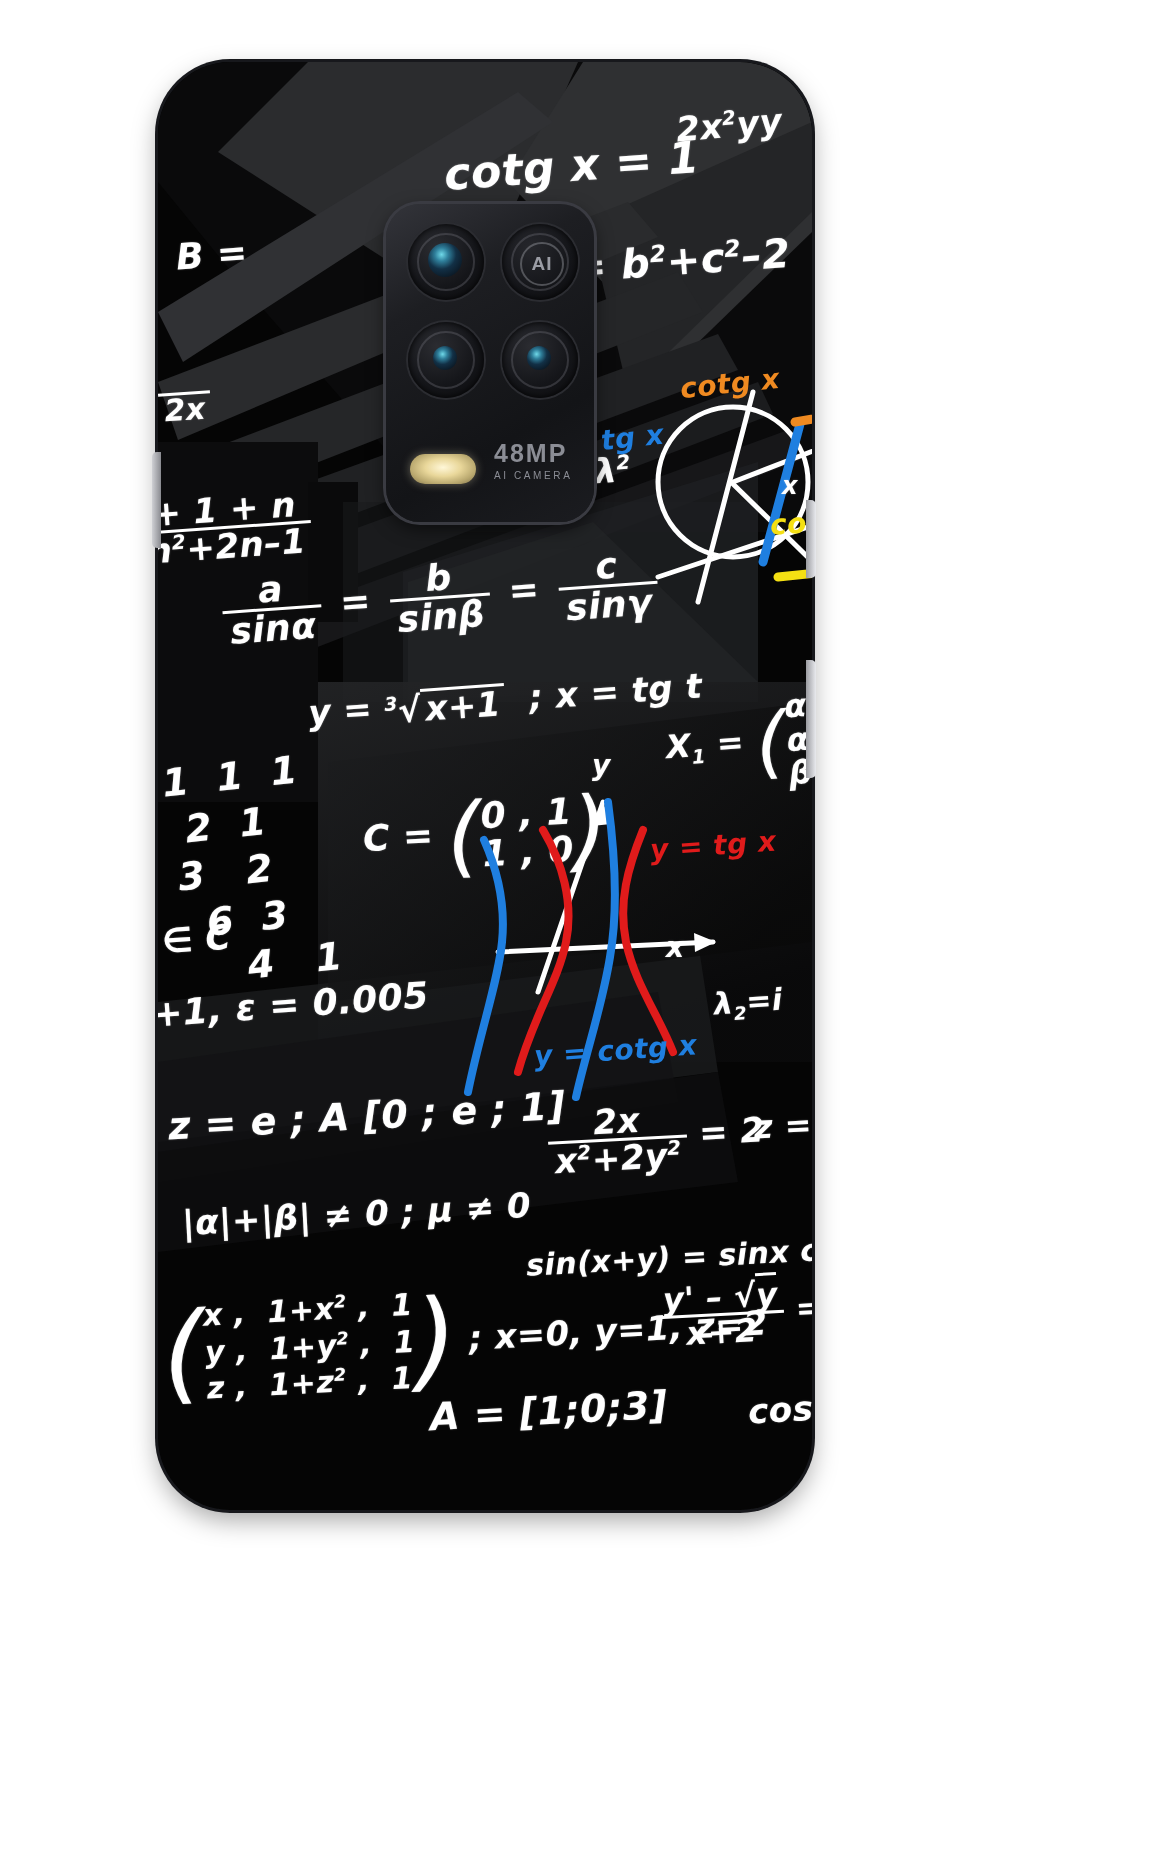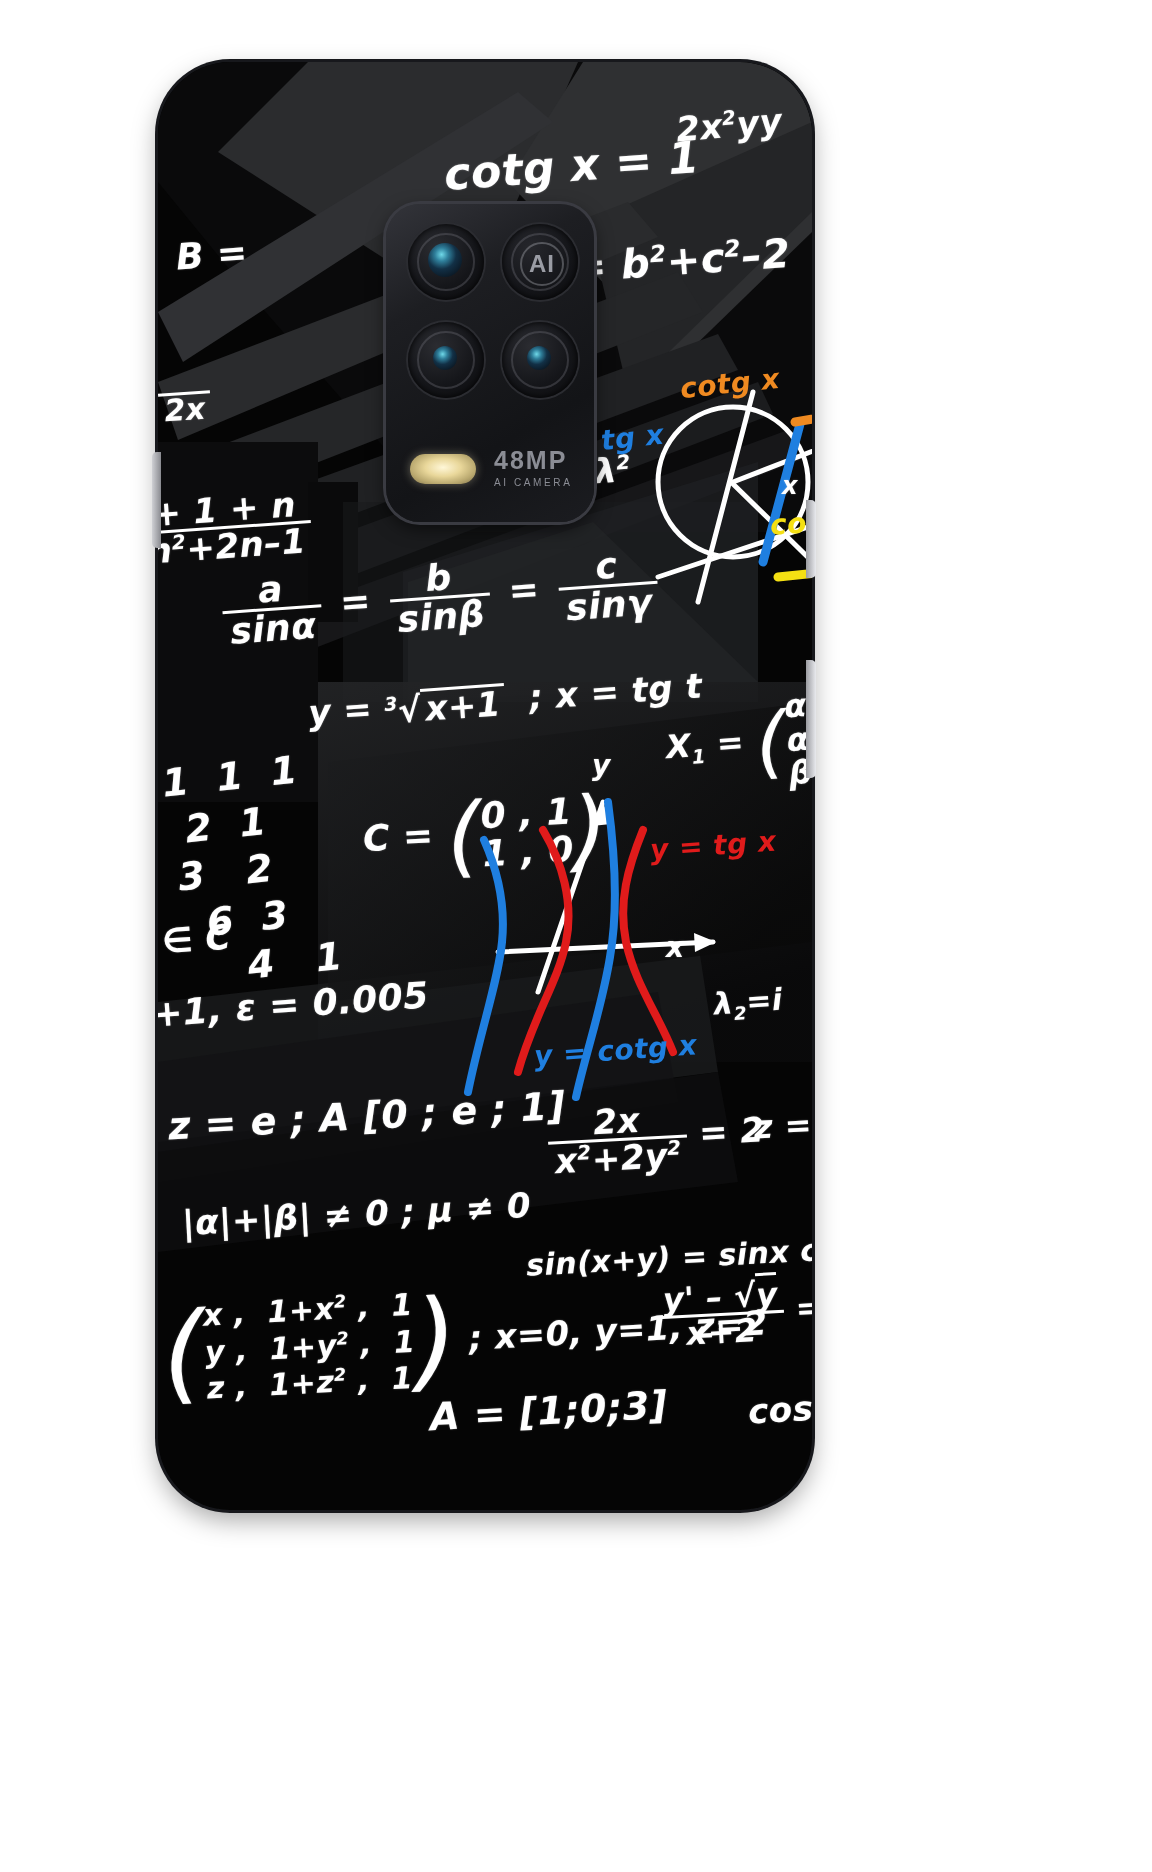--- a/index.html
+++ b/index.html
@@ -61,26 +61,26 @@
   .lens.l1{left:22px;top:20px;width:76px;height:76px;}
   .lens.l1 .glass{left:20px;top:19px;width:34px;height:34px;}
   .lens.l2{left:116px;top:20px;width:76px;height:76px;
            background:radial-gradient(circle at 38% 32%,#26272c 0%,#141519 60%,#0a0a0c 100%);}
   .lens.l3{left:22px;top:118px;width:76px;height:76px;}
   .lens.l3 .glass{left:25px;top:24px;width:24px;height:24px;}
   .lens.l4{left:116px;top:118px;width:76px;height:76px;}
   .lens.l4 .glass{left:25px;top:24px;width:24px;height:24px;}
   .ai-badge{position:absolute;left:18px;top:18px;width:40px;height:40px;border-radius:50%;
             border:2px solid rgba(150,152,160,.45);display:flex;align-items:center;
-            justify-content:center;color:#9a9ca4;font-size:24px;font-weight:700;
+            justify-content:center;color:#9a9ca4;font-size:19px;font-weight:700;
             font-family:"Liberation Sans",sans-serif;letter-spacing:1px;}
   .flash{position:absolute;left:24px;top:250px;width:66px;height:30px;border-radius:15px;
          background:radial-gradient(ellipse at 50% 45%,#fff7d8 0%,#e9d79a 38%,#b9a86f 70%,#7a6e48 100%);
          box-shadow:0 0 10px rgba(255,240,200,.35);}
-  .cam-text{position:absolute;left:108px;top:244px;color:#8b8d95;
+  .cam-text{position:absolute;left:108px;top:237px;color:#8b8d95;
             font-family:"Liberation Sans",sans-serif;text-align:left;}
   .cam-text .mp{font-size:25px;font-weight:700;letter-spacing:2px;line-height:1;}
   .cam-text .sub{font-size:10px;letter-spacing:2.6px;margin-top:4px;}
 
   svg.overlay{position:absolute;left:0;top:0;width:654px;height:1448px;overflow:visible;}
 </style>
 </head>
 <body>
 
 <div class="stage">

